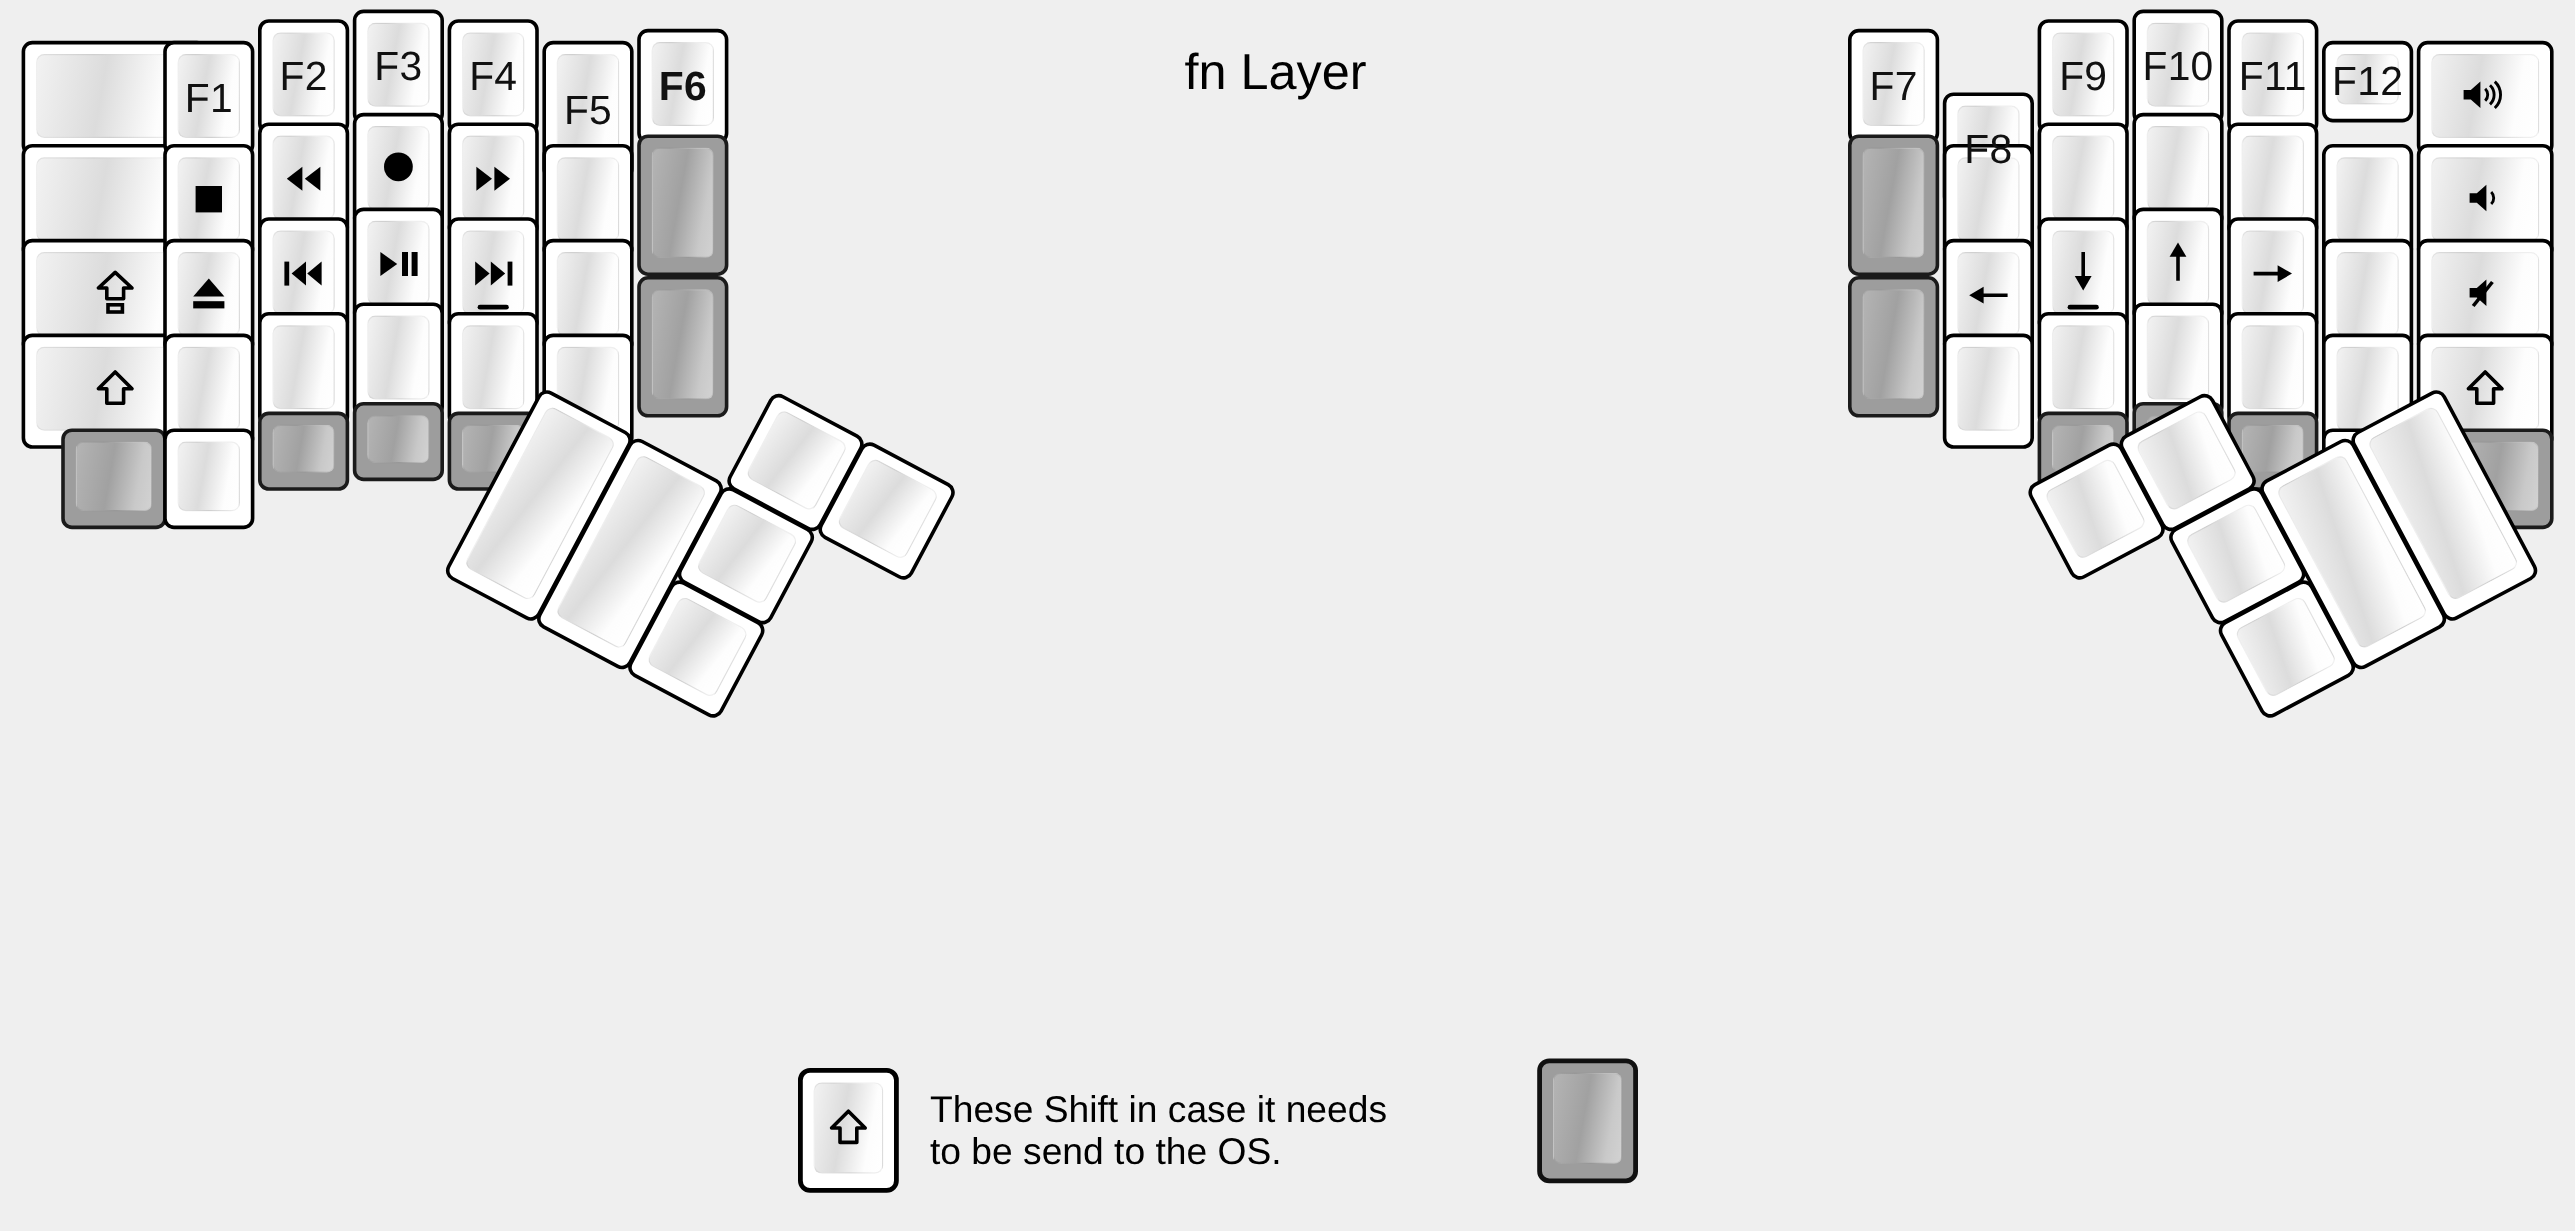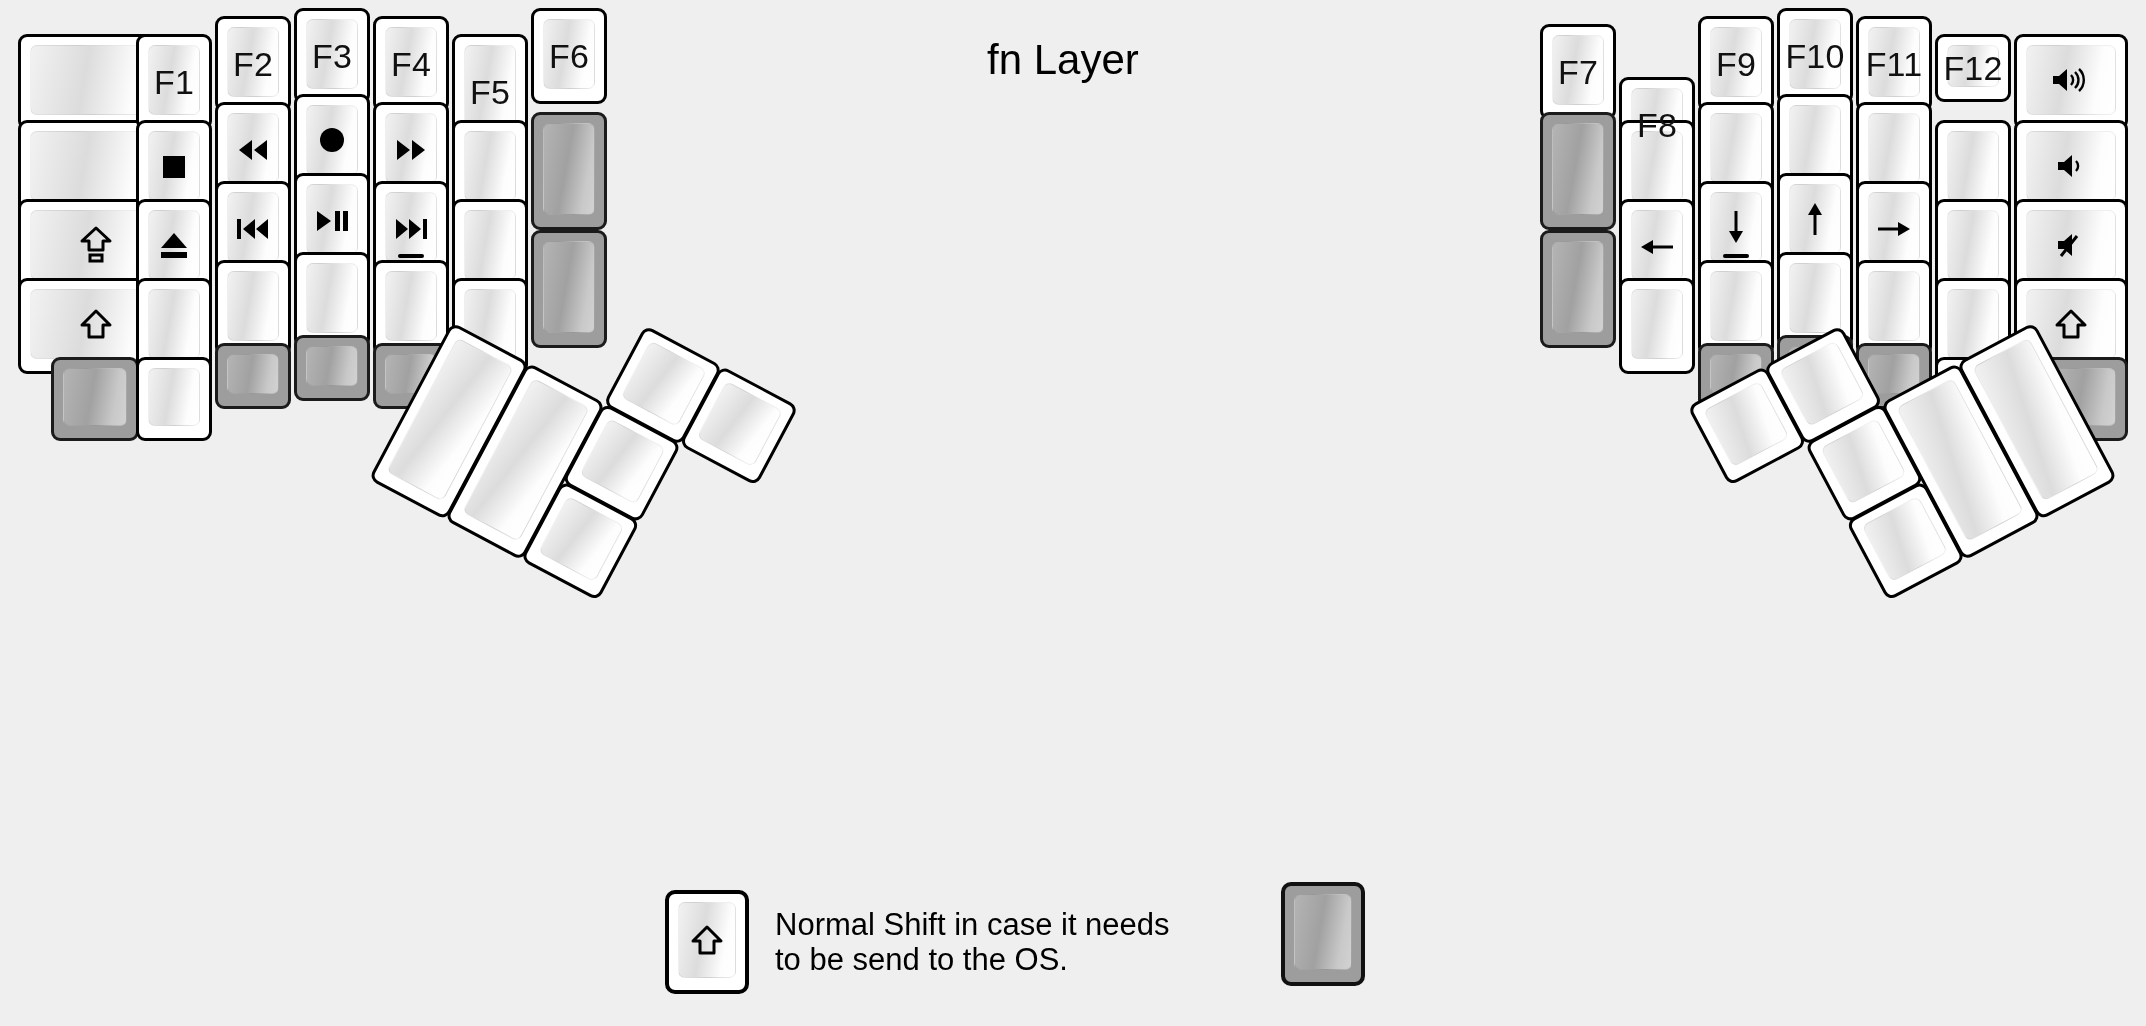--- a/index.html
+++ b/index.html
@@ -256,21 +256,21 @@
     <div class="key" style="left:452px;top:120px;width:76px;height:96px;">
       <span class="cap"></span>
     </div>
     <div class="key" style="left:452px;top:199px;width:76px;height:96px;">
       <span class="cap"></span>
     </div>
     <div class="key" style="left:452px;top:278px;width:76px;height:96px;">
       <span class="cap"></span>
     </div>
 
-    <div class="key" style="left:531px;top:8px;width:76px;height:96px;">
+    <div class="key" style="left:531px;top:24px;width:76px;height:96px;font-weight:bold;">
       <span class="cap"></span>
       <span class="legend fkey">F6</span>
     </div>
     <div class="key trans" style="left:531px;top:112px;width:76px;height:118px;">
       <span class="cap"></span>
     </div>
     <div class="key trans" style="left:531px;top:230px;width:76px;height:118px;">
       <span class="cap"></span>
     </div>
 
@@ -486,21 +486,21 @@
 
     <div class="fitem" style="left:665px;top:30px;">
       <div class="fkeybox">
         <span class="cap"></span>
         <span class="legend">
           <svg width="34" height="34" viewBox="0 0 34 34">
             <path d="M17 4 L31 18 L24 18 L24 30 L10 30 L10 18 L3 18 Z" fill="none" stroke="#000" stroke-width="3" stroke-linejoin="round"></path>
           </svg>
         </span>
       </div>
-      <div class="fdesc">Normal Shift in case it needs
+      <div class="fdesc">These Shift in case it needs
 to be send to the OS.</div>
     </div>
 
     <div class="fitem" style="left:1281px;top:22px;">
       <div class="fkeybox trans">
         <span class="cap"></span>
       </div>
     </div>
 
   </div>

